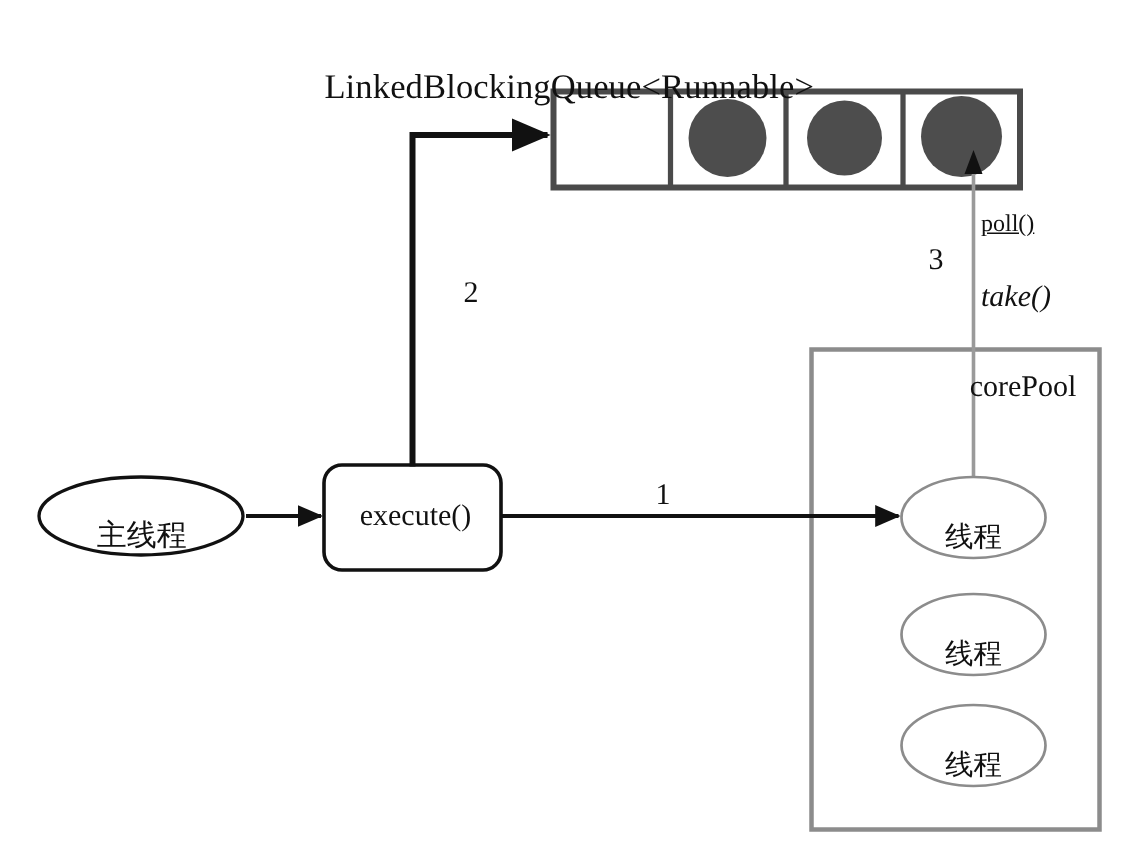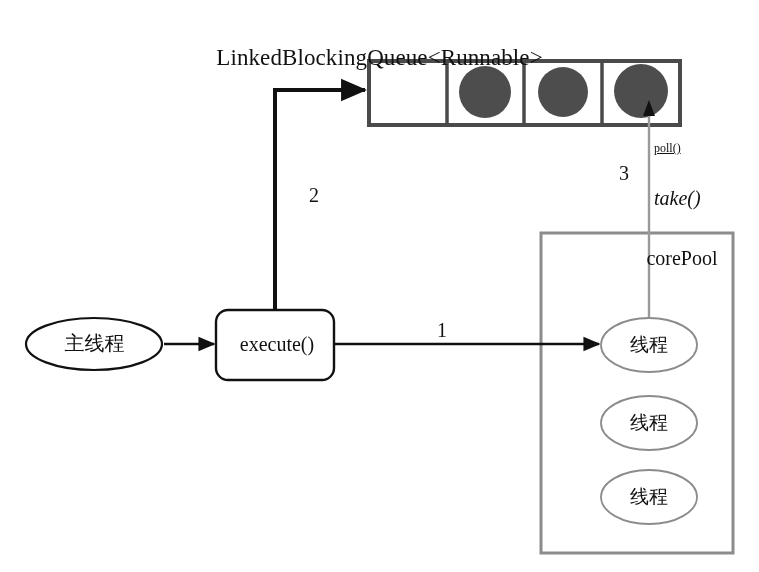--- a/index.html
+++ b/index.html
@@ -43,31 +43,32 @@
   #corepool-label {
     left: 541px; top: 248px;
     width: 192px;
     text-align: center;
     font-size: 20px;
     padding-left: 45px;
   }
   #label-1 { left: 437px; top: 320px; font-size: 20px; }
   #label-2 { left: 309px; top: 185px; font-size: 20px; }
   #label-3 { left: 619px; top: 163px; font-size: 20px; }
-  #label-poll { left: 654px; top: 142px; font-size: 12px; text-decoration: underline; }
+  #label-poll { left: 654px; top: 142px; font-size: 16px; text-decoration: underline; }
   #label-take { left: 654px; top: 188px; font-size: 20px; font-style: italic; }
   #execute-label {
     left: 216px; top: 334px;
     width: 122px;
     text-align: center;
     font-size: 20px;
   }
   .cjk {
     font-family: Liberation Sans, sans-serif;
     font-size: 20px;
+    margin-top: 14px;
   }
   #main-thread-label {
     left: 26px; top: 333px;
     width: 137px;
     text-align: center;
   }
   .thread-label {
     width: 96px;
     text-align: center;
     font-size: 19px;

